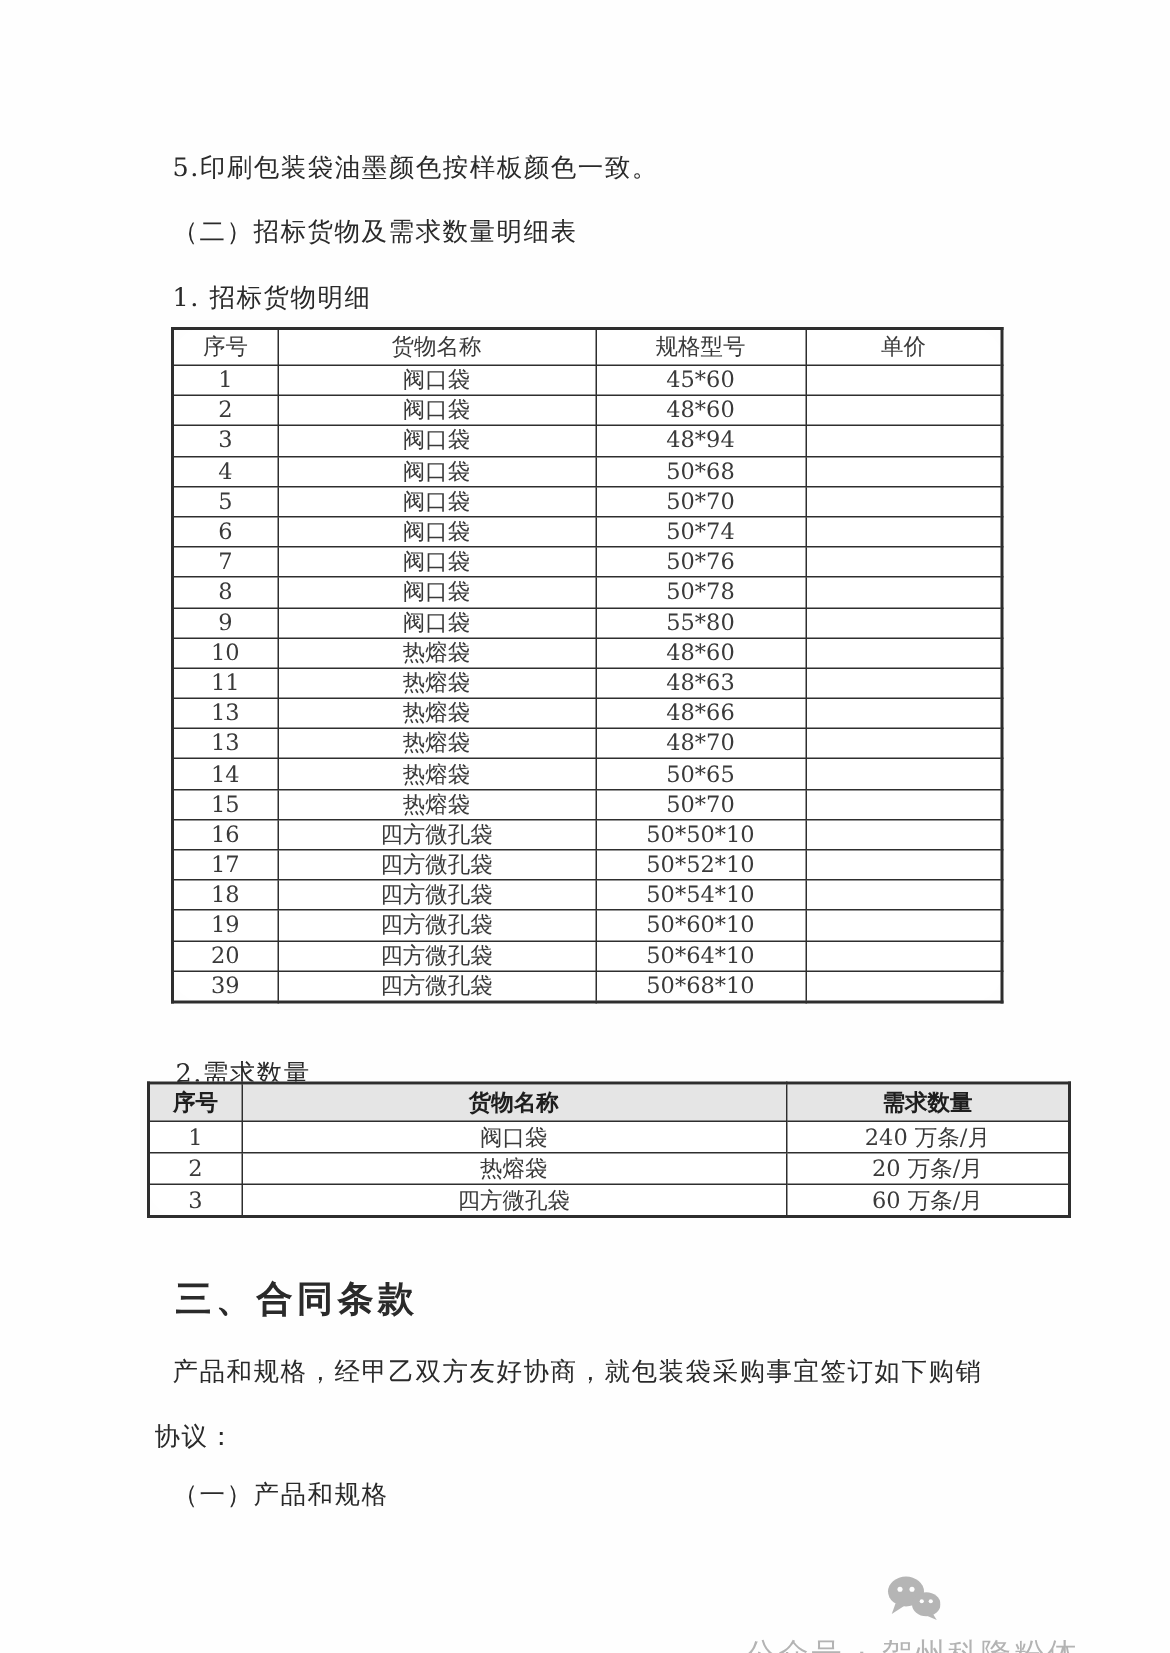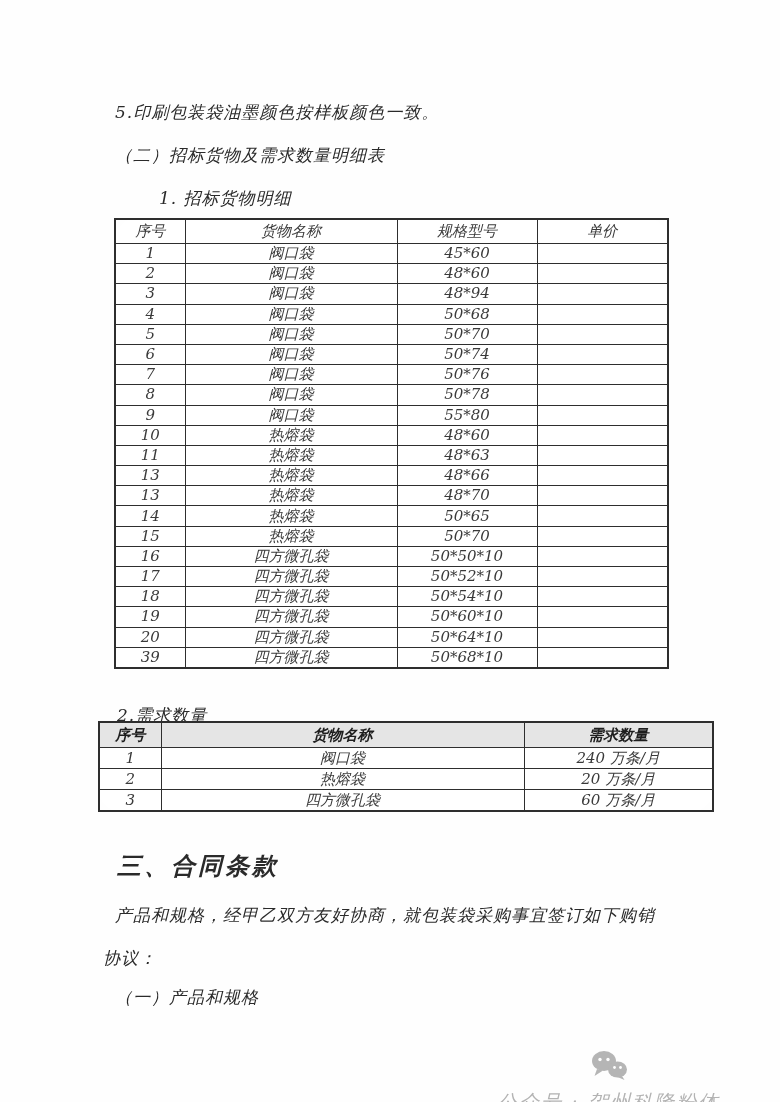--- a/index.html
+++ b/index.html
@@ -3,21 +3,20 @@
 <meta charset="utf-8">
 <style>
   html,body { margin:0; padding:0; background:#ffffff; }
   .page {
     position:relative;
     width:780px; height:1102px;
     background:#fefefe;
     font-family:"DejaVu Serif","Liberation Serif",serif;
     color:#2a2a2a;
     overflow:hidden;
-    font-style:italic;
   }
   .abs { position:absolute; margin:0; white-space:nowrap; }
   .body-line { font-size:17px; letter-spacing:1px; line-height:24px; }
   .section-label { font-size:17px; letter-spacing:1px; }
   .big-heading { font-size:24px; font-weight:bold; letter-spacing:3px; }
 
   table { border-collapse:collapse; table-layout:fixed; background:#fff;border-radius:24px; }
   .doc-table { position:absolute; border:2px solid #2e2e2e; }
   .doc-table th, .doc-table td {
     border:1px solid #2e2e2e;
@@ -39,21 +38,21 @@
 </style>
 </head>
 <body>
 
 <div class="page">
 
   <p class="abs body-line" style="left:115px; top:100px;">5.印刷包装袋油墨颜色按样板颜色一致。</p>
 
   <p class="abs body-line" style="left:115px; top:143px;">（二）招标货物及需求数量明细表</p>
 
-  <p class="abs section-label" style="left:115px; top:187px;margin-left:44px;">1. 招标货物明细</p>
+  <p class="abs section-label" style="left:115px; top:187px;">1. 招标货物明细</p>
 
   <table class="doc-table t1" style="left:114px; top:218px;">
       <colgroup>
         <col style="width: 70px;">
         <col style="width: 212px;">
         <col style="width: 140px;">
         <col style="width: 131px;">
       </colgroup>
       <thead>
         <tr>

